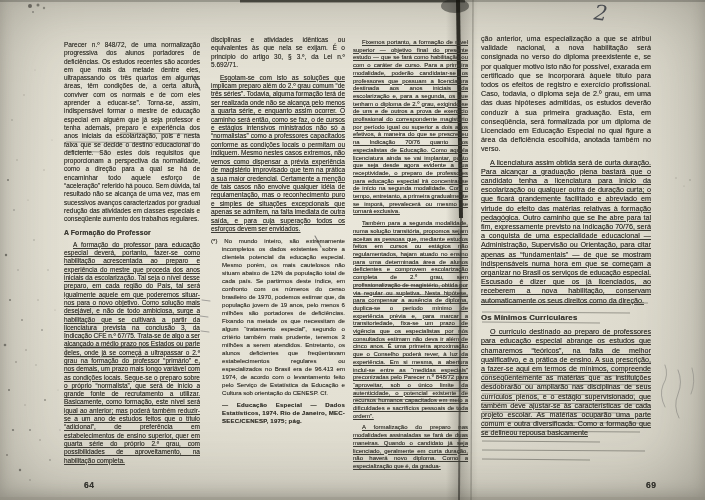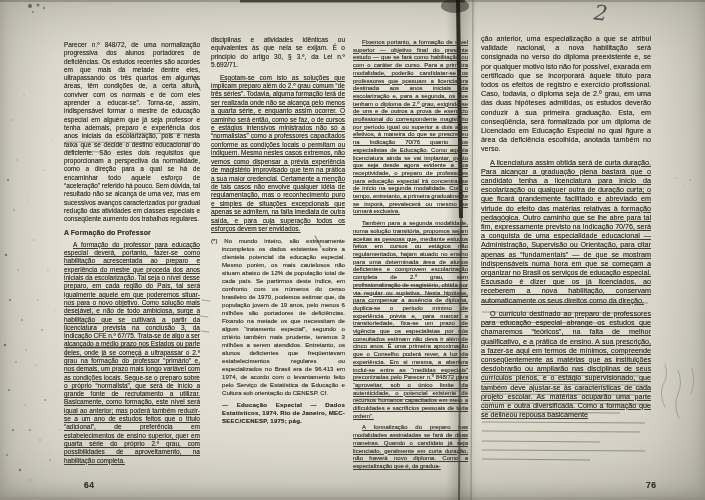--- a/index.html
+++ b/index.html
@@ -165,20 +165,21 @@
 
   <div class="page-col c3">
     <p class="indent">Fixemos portanto, a formação de nível superior — objetivo final do presente estudo — que se fará como habilitação ou com o caráter de curso. Para a primeira modalidade, poderão candidatar-se os professores que possuam a licenciatura destinada aos anos iniciais da escolarização e, para a segunda, os que tenham o diploma de 2.º grau, exigindo-se de uns e de outros a prova de exercício profissional do correspondente magistério por período igual ou superior a dois anos efetivos, à maneira do que se prescreveu na Indicação 70/76 quanto aos especialistas de Educação. Como aquela licenciatura ainda se vai implantar, posto que seja desde agora evidente a sua receptividade, o preparo de professores para educação especial irá concentrar-se de início na segunda modalidade. Com o tempo, entretanto, a primeira gradualmente se imporá, prevalecerá ou mesmo se tornará exclusiva.</p>
     <p class="indent">Também para a segunda modalidade, numa solução transitória, propomos sejam aceitas as pessoas que, mediante estudos feitos em cursos ou estágios não regulamentados, hajam atuado no ensino para uma determinada área de alunos deficientes e comprovem escolarização completa de 2.º grau, sem profissionalização de magistério, obtida por via regular ou supletiva. Nesta hipótese, para compensar a ausência de diploma, duplica-se o período mínimo de experiência prévia e, para marcar a transitoriedade, fixa-se um prazo de vigência que os especialistas por nós consultados estimam não deva ir além de cinco anos. É uma primeira aproximação que o Conselho poderá rever, à luz da experiência. Em si mesma, a abertura inclui-se entre as “medidas especiais” preconizadas pelo Parecer n.º 848/72 para “aproveitar, sob o único limite da autenticidade, o potencial existente de recursos humanos capacitados em meio a dificuldades e sacrifícios pessoais de toda ordem”.</p>
     <p class="indent">A formalização do preparo nas modalidades assinaladas se fará de duas maneiras. Quando o candidato já seja licenciado, geralmente em curta duração, não haverá novo diploma. Como a especialização que é, da gradua-</p>
   </div>
 
   <div class="page-col rc">
     <p>ção anterior, uma especialização a que se atribui validade nacional, a nova habilitação será consignada no verso do diploma preexistente e, se por qualquer motivo isto não for possível, exarada em certificado que se incorporará àquele título para todos os efeitos de registro e exercício profissional. Caso, todavia, o diploma seja de 2.º grau, em uma das duas hipóteses admitidas, os estudos deverão conduzir à sua primeira graduação. Esta, em conseqüência, será formalizada por um diploma de Licenciado em Educação Especial no qual figure a área da deficiência escolhida, anotada também no verso.</p>
     <p class="indent">A licenciatura assim obtida será de curta duração. Para alcançar a graduação plena bastará que o candidato tenha a licenciatura para início da escolarização ou qualquer outra de duração curta; o que ficará grandemente facilitado e abreviado em virtude do efeito das matérias relativas à formação pedagógica. Outro caminho que se lhe abre para tal fim, expressamente previsto na Indicação 70/76, será a conquista de uma especialidade educacional — Administração, Supervisão ou Orientação, para citar apenas as “fundamentais” — de que se mostram indispensáveis numa hora em que se começam a organizar no Brasil os serviços de educação especial. Escusado é dizer que os já licenciados, ao receberem a nova habilitação, conservam automaticamente os seus direitos como da direção.</p>
+    <div class="head">Os Mínimos Curriculares</div>
     <p class="indent">O currículo destinado ao preparo de professores para educação especial abrange os estudos que chamaremos “teóricos”, na falta de melhor qualificativo, e a prática de ensino. A sua prescrição, a fazer-se aqui em termos de mínimos, compreende conseqüentemente as matérias que as instituições desdobrarão ou ampliarão nas disciplinas de seus currículos plenos, e o estágio supervisionado, que também deve ajustar-se às características de cada projeto escolar. As matérias ocuparão uma parte comum e outra diversificada. Como a formação que se delineou repousa basicamente</p>
   </div>
 
   <div class="pagenum pn-left">64</div>
-  <div class="pagenum pn-right">76</div>
+  <div class="pagenum pn-right">69</div>
   <div class="handwritten">2</div>
 
 </div>
 
 </body></html>

